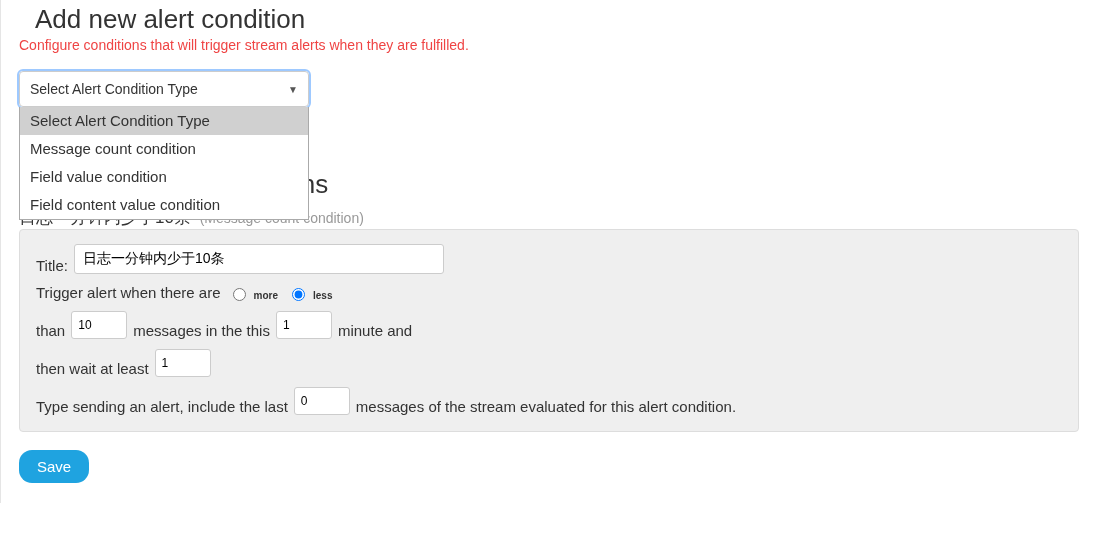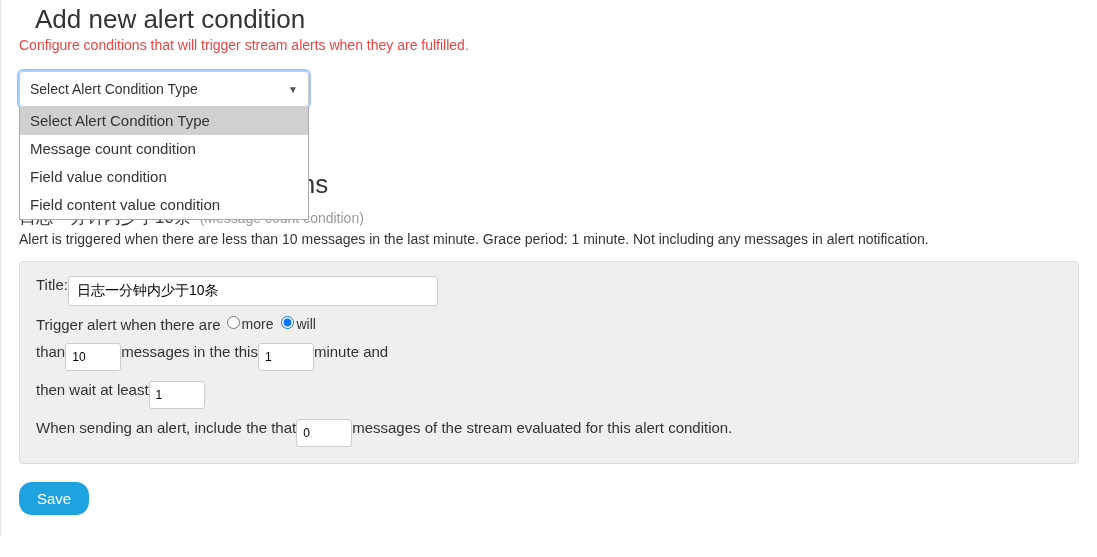--- a/index.html
+++ b/index.html
@@ -97,23 +97,24 @@
     background: #efefef;
     border: 1px solid #ddd;
     border-radius: 4px;
     padding: 14px 16px 16px 16px;
     width: 1060px;
     font-size: 15px;
     color: #333;
   }
   .form-row {
     display: flex;
-    align-items: flex-start;
+    align-items: flex-end;
     flex-wrap: wrap;
     margin-bottom: 10px;
+    gap: 6px;
   }
   .form-row:last-child { margin-bottom: 0; }
   .form-label {
     font-size: 15px;
   }
   input[type="text"].title-input {
     width: 370px;
     height: 30px;
     border: 1px solid #ccc;
     border-radius: 3px;
@@ -124,22 +125,23 @@
   .title-hint {
     color: #999;
     font-size: 15px;
     margin-left: 10px;
   }
   input[type="radio"] {
     margin: 0 2px 0 6px;
     vertical-align: middle;
   }
   .radio-label {
-    font-size: 14px;
+    font-size: 10px;
     margin-right: 2px;
+    font-weight: bold;
   }
   input[type="text"].num-input {
     width: 56px;
     height: 28px;
     border: 1px solid #ccc;
     border-radius: 3px;
     padding: 0 6px;
     font-size: 12px;
     background: #fff;
     text-align: left;
@@ -175,52 +177,51 @@
       <div class="option">Field content value condition</div>
     </div>
   </div>
 
   <h2 class="section-title">Configured alert conditions</h2>
 
   <div class="condition-header">
     <span>日志一分钟内少于10条</span>
     <span class="condition-type-label">(Message count condition)</span>
   </div>
-  <p class="condition-desc">Alert is triggered when there are less than 10 messages in the last minute. Grace period: 1 minute. Not including any messages in alert notification.</p>
 
   <div class="form-panel">
 
     <div class="form-row">
       <span class="form-label">Title:</span>
       <input type="text" class="title-input" value="日志一分钟内少于10条" style="">
     </div>
 
     <div class="form-row">
       <span>Trigger alert when there are</span>
       <input type="radio" name="moreless" style="">
       <span class="radio-label">more</span>
       <input type="radio" name="moreless" checked="" style="">
-      <span class="radio-label">will</span>
+      <span class="radio-label">less</span>
     </div>
 
     <div class="form-row">
       <span>than</span>
       <input type="text" class="num-input" value="10" style="">
       <span>messages in the this</span>
       <input type="text" class="num-input" value="1" style="">
       <span>minute and</span>
     </div>
 
     <div class="form-row">
       <span>then wait at least</span>
       <input type="text" class="num-input" value="1" style="">
     </div>
 
     <div class="form-row">
-      <span>When sending an alert, include the that</span>
+      <span>Type sending an alert, include the last</span>
       <input type="text" class="num-input" value="0" style="">
       <span>messages of the stream evaluated for this alert condition.</span>
     </div>
 
   </div>
 
   <button class="save-btn">Save</button>
 
 </div>
 

